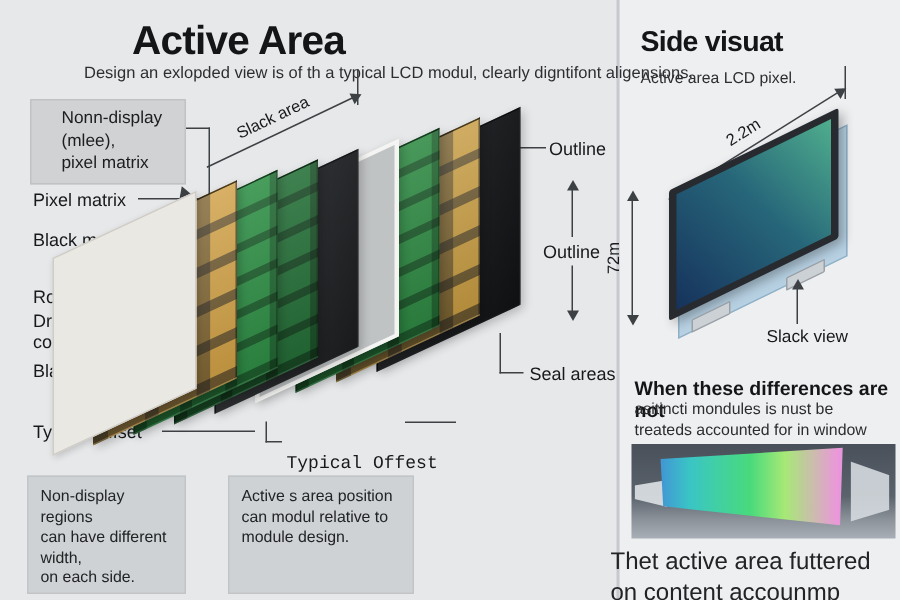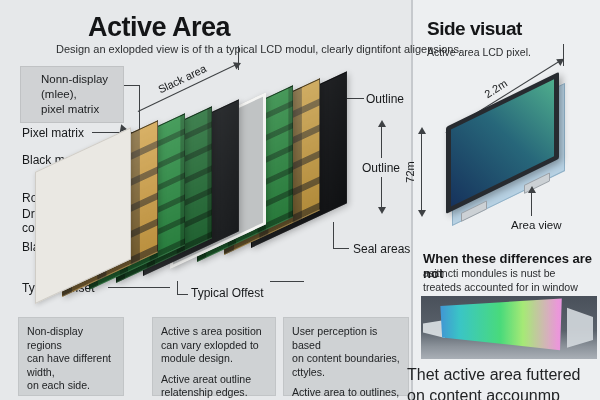--- a/index.html
+++ b/index.html
@@ -142,21 +142,21 @@
   <div class="abs line-h" style="left:128px; top:225px; width:46px; transform:rotate(3deg);"></div>
 
   <div class="abs lbl" style="left:22px; top:240px;">Black Areas</div>
   <div class="abs line-h" style="left:96px; top:247px; width:58px; transform:rotate(2deg);"></div>
 
   <div class="abs lbl" style="left:22px; top:281px;">Typical Offset</div>
   <div class="abs line-h" style="left:108px; top:287px; width:62px;"></div>
 
   <div class="abs line-v" style="left:177px; top:281px; height:14px;"></div>
   <div class="abs line-h" style="left:177px; top:294px; width:11px;"></div>
-  <div class="abs lbl" style="left:191px; top:286px;">Typical Offest</div>
+  <div class="abs lbl" style="left:191px; top:302px;font-family:Liberation Mono, monospace;">Typical Offest</div>
 
   <div class="abs lbl" style="left:366px; top:92px;">Outline</div>
   <div class="abs line-h" style="left:337px; top:98px; width:27px;"></div>
   <div class="abs line-h" style="left:318px; top:106px; width:22px; transform:rotate(35deg);"></div>
 
   <div class="abs arr arr-up" style="left:377.5px; top:120px;"></div>
   <div class="abs line-v" style="left:381px; top:126px; height:32px;"></div>
   <div class="abs lbl" style="left:362px; top:161px;">Outline</div>
   <div class="abs line-v" style="left:381px; top:177px; height:31px;"></div>
   <div class="abs arr arr-down" style="left:377.5px; top:207px;"></div>
@@ -169,31 +169,22 @@
 
   <div class="note-box" style="left:18px; width:106px;">
     <p class="pre">Non-display regions
 can have different width,
 on each side.</p>
     <p class="pre">User perception is based
 on cunterr waties.</p>
   </div>
   <div class="note-box" style="left:152px; width:124px;">
     <p class="pre">Active s area position
-can vary exlopded to
+can modul relative to
 module design.</p>
-    <p class="pre">Active areat outline
-relatenship edges.</p>
-  </div>
-  <div class="note-box" style="left:283px; width:126px;">
-    <p class="pre">User perception is based
-on content boundaries,
-cttyles.</p>
-    <p class="pre">Active area to outlines,
-not mechanical edges.</p>
   </div>
 
   <div class="abs h-title" id="side-title">Side visuat</div>
   <div class="abs" id="side-sub">Active area LCD pixel.</div>
 
   <div class="abs dim-rot" style="left:447px; top:131px; width:136px; transform:rotate(-32deg);">
     <div class="line-h" style="width:136px;"></div>
     <div class="abs arr arr-right" style="left:-2px; top:-3.5px; transform:rotate(180deg);"></div>
     <div class="abs arr arr-right" style="right:-2px; top:-3.5px;"></div>
     <div class="abs dim-text" style="left:52px; top:-16px;">2.2m</div>
@@ -207,21 +198,21 @@
 
   <div class="abs skew26" id="mon-back"></div>
   <div class="abs skew26" id="mon-frame">
     <div id="mon-screen"></div>
   </div>
   <div class="abs skew26 foot" style="left:461px; top:213px; width:26px; height:9px;"></div>
   <div class="abs skew26 foot" style="left:524px; top:185px; width:26px; height:9px;"></div>
 
   <div class="abs arr arr-up" style="left:527.5px; top:186px;"></div>
   <div class="abs line-v" style="left:531px; top:192px; height:24px;"></div>
-  <div class="abs lbl" style="left:511px; top:219px; font-size:11.5px;">Area view</div>
+  <div class="abs lbl" style="left:511px; top:219px; font-size:11.5px;">Slack view</div>
 
   <div class="abs" id="when-head">When these differences are not</div>
   <div class="abs" id="when-body">asitincti mondules is nust be treateds accounted for in window plesign.</div>
 
   <div class="abs" id="grad-box">
     <div id="grad-wedge-l"></div>
     <div id="grad-wedge-r"></div>
     <div id="grad-trap"></div>
   </div>
 

